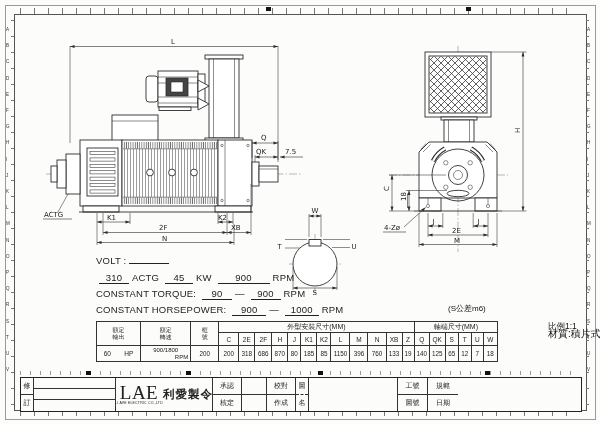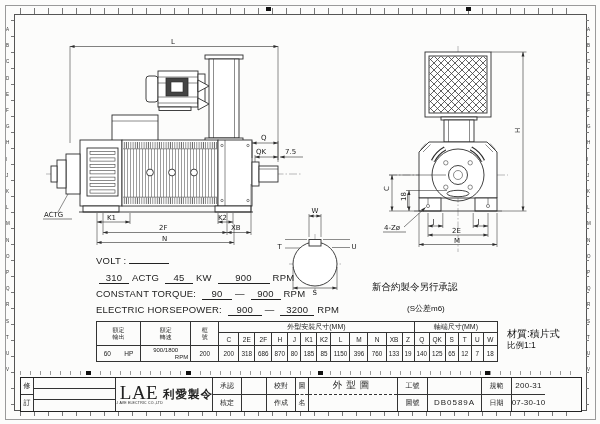--- a/index.html
+++ b/index.html
@@ -16,21 +16,21 @@
   svg text.dl{font:7px "DejaVu Sans",sans-serif;fill:#1a1a1a;}
   svg .ln{stroke:#2d2d2d;stroke-width:0.9;fill:none}
   svg .lnw{stroke:#2d2d2d;stroke-width:0.9;fill:#fff}
   svg .thin{stroke:#2d2d2d;stroke-width:0.55;fill:none}
   svg .dim{stroke:#2d2d2d;stroke-width:0.6;fill:none}
   svg .cl{stroke:#777;stroke-width:0.5;fill:none;stroke-dasharray:8 2 1.5 2}
   .specs{position:absolute;left:96px;top:252px;font-size:9.5px;letter-spacing:.2px;white-space:nowrap;}
   .sl{position:absolute;left:0;white-space:nowrap;}
   .u{display:inline-block;border-bottom:1px solid #222;text-align:center;line-height:10px;margin:0 3px;}
   .cn{position:absolute;font-size:9.5px;white-space:nowrap;color:#111;}
-  .smallnote{position:absolute;font-size:8px;white-space:nowrap;color:#111;}
+  .smallnote{position:absolute;font-size:8px;white-space:nowrap;color:#111;margin-left:41px;}
   table.dims{position:absolute;left:96px;top:321px;border-collapse:collapse;table-layout:fixed;width:402px;}
   table.dims th,table.dims td{border:1px solid #333;padding:0;text-align:center;font-weight:normal;overflow:hidden;}
   .cjk-h{font-size:6px;line-height:6.5px;white-space:pre-line;}
   .grp{font-size:7px;}
   .letters td,.letters th{font-size:6.5px;height:12px;}
   .vals td{font-size:6.3px;height:15px;}
   .out-cell{display:flex;justify-content:space-around;align-items:flex-end;font-size:6.5px;}
   .spd{font-size:6px;line-height:6.5px;}
   .spd .r{text-align:right;padding-right:2px;}
   .tb{position:absolute;left:20px;top:377px;width:560px;height:33px;border:1.2px solid #222;
@@ -302,30 +302,29 @@
       <span class="u" style="min-width:30px">310</span><span>ACTG</span>
       <span class="u" style="min-width:28px">45</span><span>KW</span>
       <span class="u" style="min-width:52px">900</span><span>RPM</span>
     </div>
     <div class="sl" style="top:36px">
       <span>CONSTANT TORQUE:</span>
       <span class="u" style="min-width:30px">90</span><span>—</span>
       <span class="u" style="min-width:30px">900</span><span>RPM</span>
     </div>
     <div class="sl" style="top:52px">
-      <span>ELECTRIC HORSEPOWER:</span>
+      <span>CONSTANT HORSEPOWER:</span>
       <span class="u" style="min-width:34px">900</span><span>—</span>
-      <span class="u" style="min-width:34px">3200</span><span>RPM</span>
+      <span class="u" style="min-width:34px">1000</span><span>RPM</span>
     </div>
   </div>
 
-  <div class="cn" style="left:372px;top:281px">新合約製令另行承認</div>
   <div class="smallnote" style="left:407px;top:303px">(S公差m6)</div>
   <div class="smallnote" style="left:507px;top:327px;font-size:10px">材質:積片式</div>
-  <div class="smallnote" style="left:507px;top:340px;font-size:8.5px">比例1:1</div>
+  <div class="smallnote" style="left:507px;top:321px;font-size:8.5px">比例1:1</div>
 
   <table class="dims">
     <colgroup>
       <col style="width:44px">
         <col style="width:50px">
         <col style="width:28px">
       <col style="width:20px">
         <col style="width:16px">
         <col style="width:17px">
         <col style="width:16px">
@@ -438,34 +437,25 @@
     </div>
     <div class="tbcol" style="width:29px">
       <div class="tc top">校對</div>
       <div class="tc">作成</div>
     </div>
     <div class="tbcol" style="width:13px">
       <div class="tc topd">圖</div>
       <div class="tc">名</div>
     </div>
     <div class="tbcol" style="width:89px">
-      <div class="tc topd dwgname">外型圖</div>
       <div class="tc"></div>
     </div>
     <div class="tbcol" style="width:30px">
       <div class="tc top">工號</div>
       <div class="tc">圖號</div>
     </div>
-    <div class="tbcol" style="width:54px">
-      <div class="tc top"></div>
-      <div class="tc mono8">DB0589A</div>
-    </div>
     <div class="tbcol" style="width:30px">
       <div class="tc top">規範</div>
       <div class="tc">日期</div>
     </div>
-    <div class="tbcol" style="width:33px">
-      <div class="tc top mono8" style="letter-spacing:.3px">200-31</div>
-      <div class="tc mono8" style="letter-spacing:.2px">07-30-10</div>
-    </div>
   </div>
 
 </div>
 
 </body></html>

